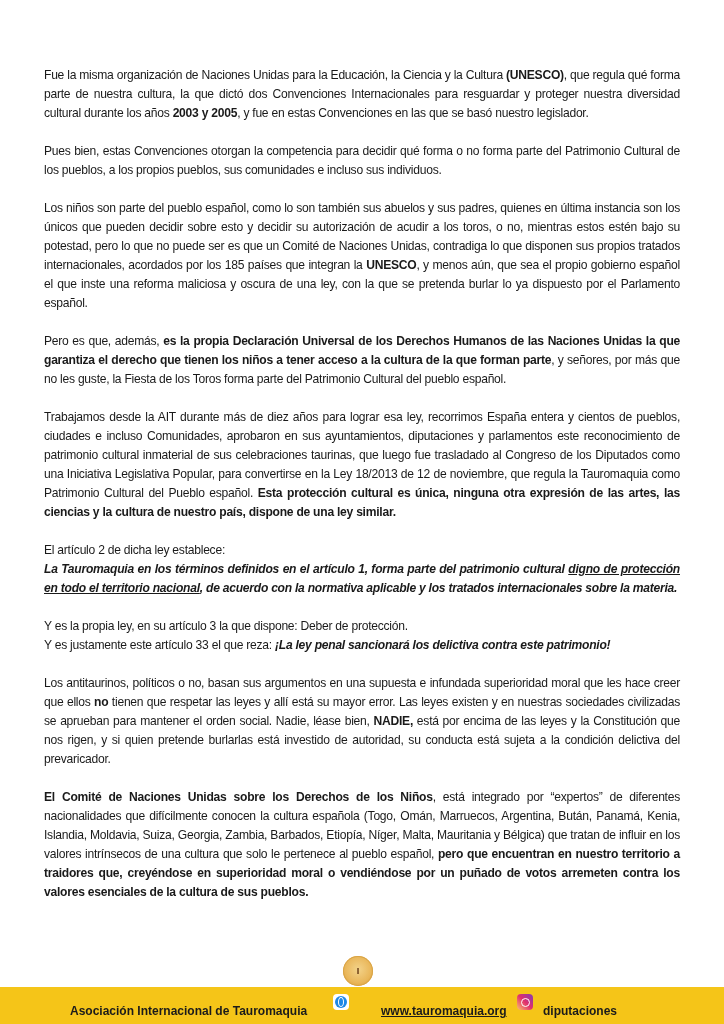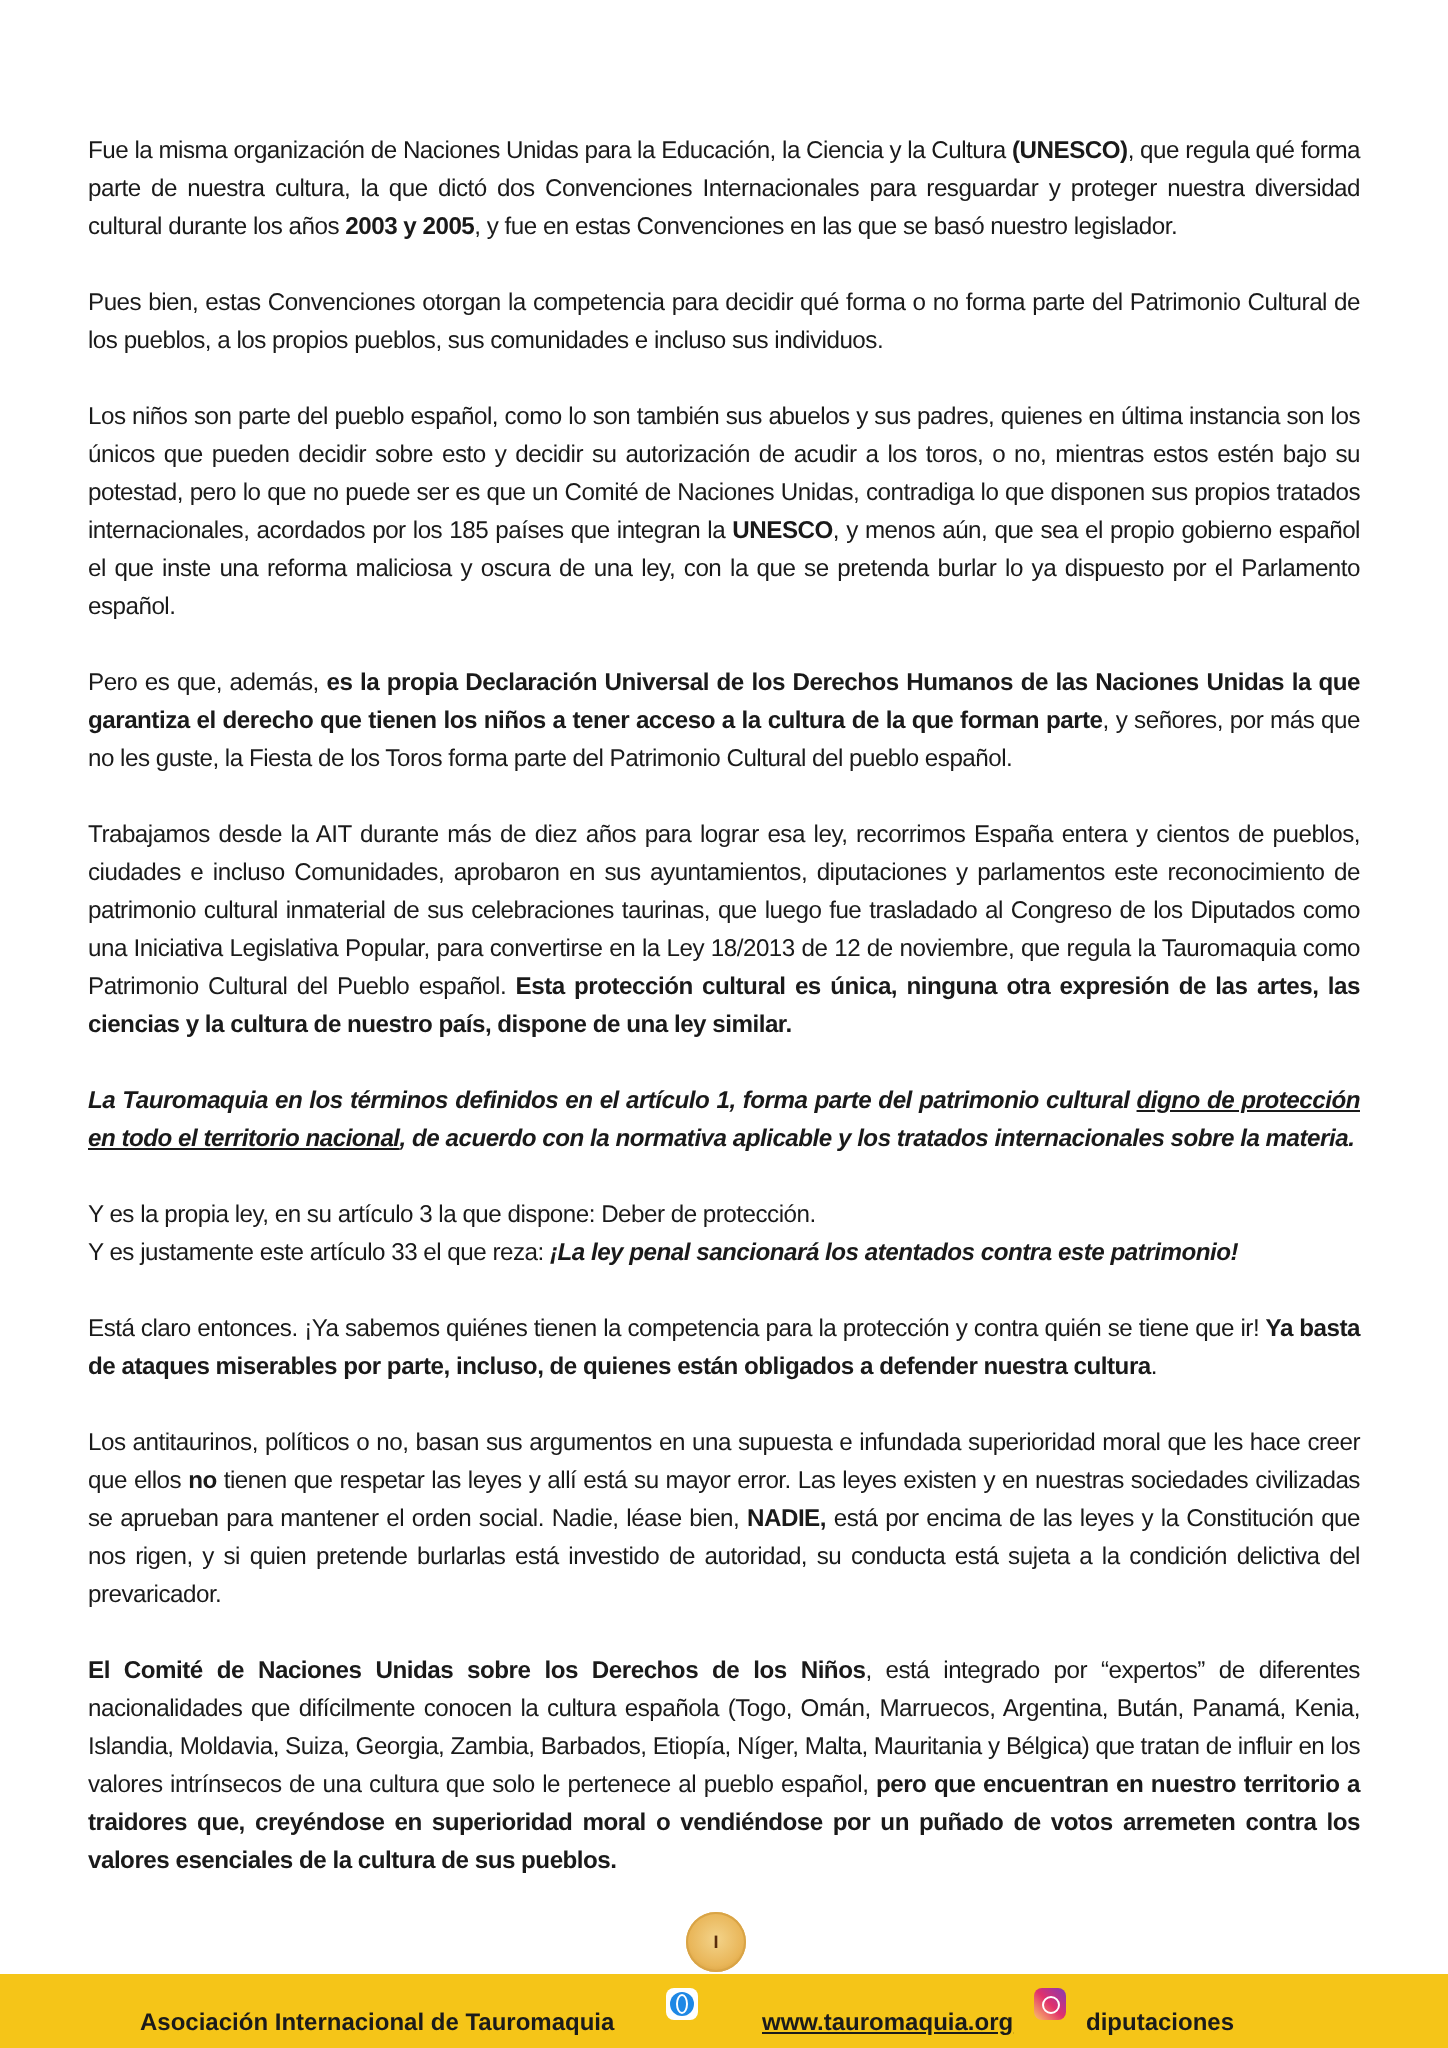--- a/index.html
+++ b/index.html
@@ -37,27 +37,27 @@
   <p><span>Fue la misma organización de Naciones Unidas para la Educación, la Ciencia y la Cultura </span><b>(UNESCO)</b><span>, que regula qué forma parte de nuestra cultura, la que dictó dos Convenciones Internacionales para resguardar y proteger nuestra diversidad cultural durante los años </span><b>2003 y 2005</b><span>, y fue en estas Convenciones en las que se basó nuestro legislador.</span></p>
 
   <p>Pues bien, estas Convenciones otorgan la competencia para decidir qué forma o no forma parte del Patrimonio Cultural de los pueblos, a los propios pueblos, sus comunidades e incluso sus individuos.</p>
 
   <p><span>Los niños son parte del pueblo español, como lo son también sus abuelos y sus padres, quienes en última instancia son los únicos que pueden decidir sobre esto y decidir  su autorización de acudir a los toros, o no, mientras estos estén bajo su potestad, pero lo que no puede ser es que un Comité de  Naciones Unidas, contradiga lo que disponen sus propios tratados internacionales, acordados por los 185 países que integran la </span><b>UNESCO</b><span>, y menos aún, que sea el propio gobierno español el que inste una reforma maliciosa y oscura de una ley, con la que se pretenda burlar lo ya dispuesto por el Parlamento español.</span></p>
 
   <p><span>Pero es que, además, </span><b>es la propia Declaración Universal de los Derechos Humanos de las Naciones Unidas la que garantiza el derecho que tienen los niños a tener acceso a la cultura de la que forman parte</b><span>, y señores, por más que no les guste, la Fiesta de los Toros forma parte del Patrimonio Cultural del pueblo español.</span></p>
 
   <p><span>Trabajamos desde la AIT durante más de diez años para lograr esa ley, recorrimos España entera y cientos de pueblos, ciudades e incluso Comunidades, aprobaron en sus ayuntamientos, diputaciones y parlamentos este reconocimiento de patrimonio cultural inmaterial de sus celebraciones taurinas, que luego fue trasladado al Congreso de los Diputados como una Iniciativa Legislativa Popular, para convertirse en la Ley 18/2013 de 12 de noviembre, que regula la Tauromaquia como Patrimonio Cultural del Pueblo español. </span><b>Esta protección cultural es única, ninguna otra expresión de las artes, las ciencias y la cultura de nuestro país, dispone de una ley similar.</b></p>
 
+  <p class="tight">El artículo 2 de dicha ley establece:</p>
   <p><b><i><span>La Tauromaquia en los términos definidos en el artículo 1, forma parte del patrimonio cultural </span><u>digno de protección en todo el territorio nacional</u><span>, de acuerdo con la normativa aplicable y los tratados internacionales sobre la materia.</span></i></b></p>
 
   <p class="tight">Y es la propia ley, en su artículo 3 la que dispone: Deber de protección.</p>
 
-  <p><span>Y es justamente este artículo 33 el que reza: </span><b><i>¡La ley penal sancionará los atentados contra este patrimonio!</i></b></p>
+  <p><span>Y es justamente este artículo 33 el que reza: </span><b><i>¡La ley penal sancionará los delictiva contra este patrimonio!</i></b></p>
 
-  <p><span>Está claro entonces. ¡Ya sabemos quiénes tienen la competencia para la protección y contra quién se tiene que ir! </span><b>Ya basta de ataques miserables por parte, incluso, de quienes están obligados a defender nuestra cultura</b><span>.</span></p>
 
   <p><span>Los antitaurinos, políticos o no, basan sus argumentos en una supuesta e infundada superioridad moral que les hace creer que ellos </span><b>no</b><span> tienen que respetar las leyes y allí está su mayor error. Las leyes existen y en nuestras sociedades civilizadas se aprueban para mantener el orden social. Nadie, léase bien, </span><b>NADIE,</b><span> está por encima de las leyes y la Constitución que nos rigen, y si quien pretende burlarlas está investido de autoridad, su conducta está sujeta a la condición delictiva del prevaricador.</span></p>
 
   <p><b>El Comité de Naciones Unidas sobre los Derechos de los Niños</b><span>, está integrado por “expertos” de diferentes nacionalidades que difícilmente conocen la cultura española (Togo, Omán, Marruecos, Argentina, Bután, Panamá, Kenia, Islandia, Moldavia, Suiza, Georgia, Zambia, Barbados, Etiopía, Níger, Malta, Mauritania y Bélgica) que tratan de influir en los valores intrínsecos de una cultura que solo le pertenece al pueblo español, </span><b>pero que encuentran en nuestro territorio a traidores que, creyéndose en superioridad moral o vendiéndose por un puñado de votos arremeten contra los valores  esenciales de la cultura de sus pueblos.</b></p>
 </div>
 
 <div class="logo">
     <span>I</span>
   </div>
 

